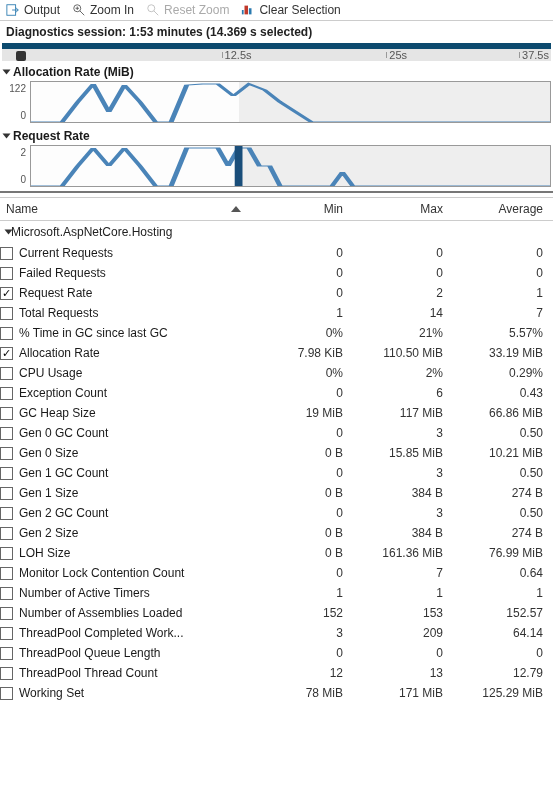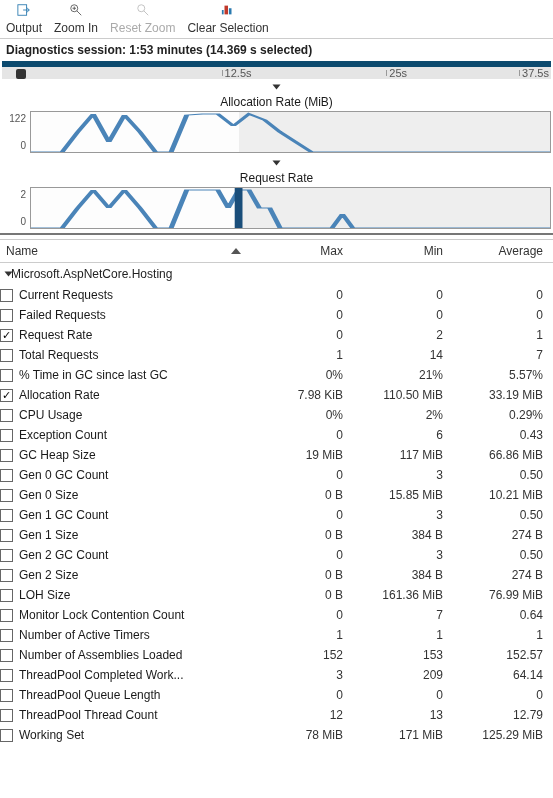--- a/index.html
+++ b/index.html
@@ -16,21 +16,20 @@
     padding: 3px 6px;
     gap: 12px;
     border-bottom: 1px solid #ccc;
   }
   .toolbar-item {
     display: flex;
     align-items: center;
     gap: 4px;
     color: #333;
     cursor: pointer;
-    flex-direction: column;
   }
   .toolbar-item.disabled { color: #aaa; cursor: default; }
   .icon { display: inline-flex; width: 14px; height: 14px; align-items:center; justify-content:center;}
   .session-bar {
     padding: 4px 6px;
     font-weight: 600;
     color: #222;
     border-bottom: none;
   }
   .ruler {
@@ -54,24 +53,23 @@
     top: 2px;
     bottom: 0;
     width: 10px;
     background: #333;
     border-radius: 2px;
   }
   .section-header {
     display: flex;
     align-items: center;
     gap: 4px;
-    font-weight: 400;
+    font-weight: 700;
     padding: 2px 4px;
     background: #fff;
-    flex-direction: column;
   }
   .tri {
     width: 0; height:0;
     border-left: 5px solid #333;
     border-top: 4px solid transparent;
     border-bottom: 4px solid transparent;
     transform: rotate(90deg);
   }
   .chart-wrap {
     display: flex;
@@ -249,22 +247,22 @@
   </div>
 </div>
 
 <div class="divider-strong"></div>
 
 <div class="grid-header">
   <div class="col-name">
     <span>Name</span>
     <div class="sort-arrow"></div>
   </div>
+  <div class="col-num">Min</div>
   <div class="col-num">Max</div>
-  <div class="col-num">Min</div>
   <div class="col-num">Average</div>
 </div>
 
 <div class="grid-body" id="grid-body">
     <div class="group-row">
       <div class="tri2"></div>
       <span>Microsoft.AspNetCore.Hosting</span>
     </div>
     <div class="row">
       <div class="cell-name">

